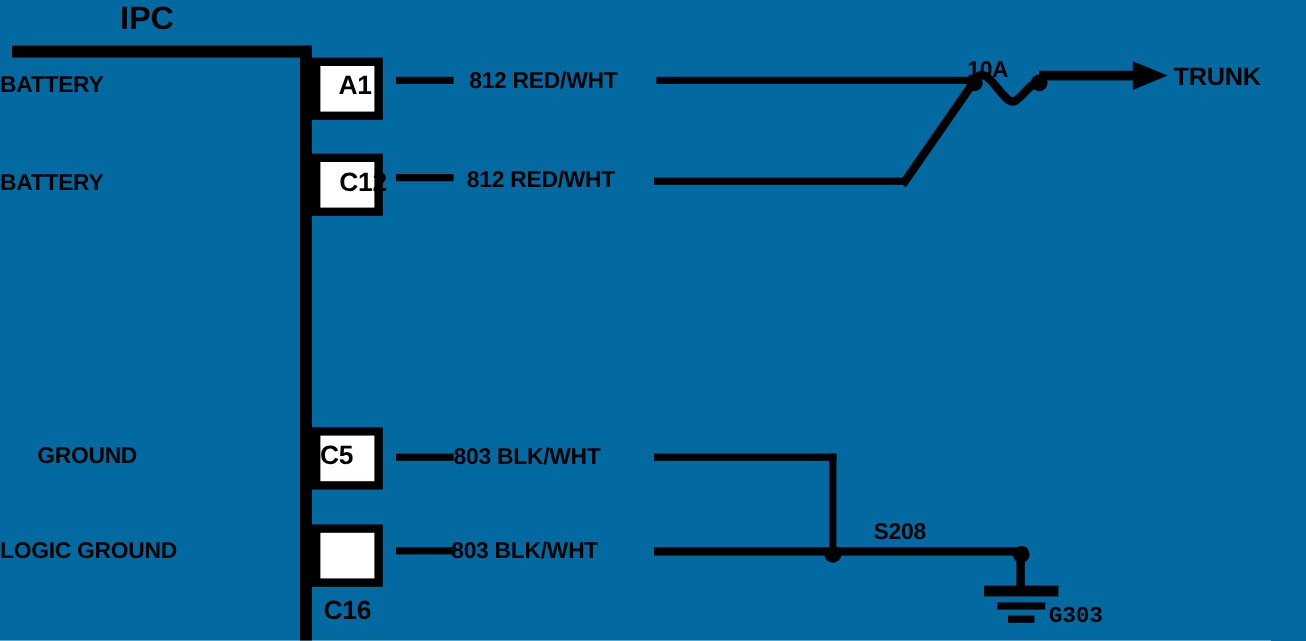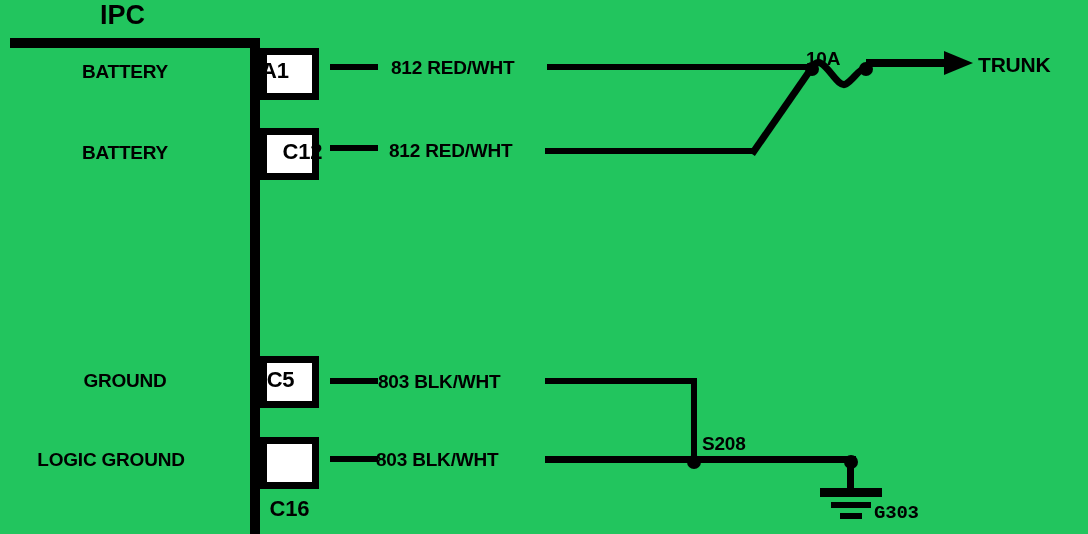--- a/index.html
+++ b/index.html
@@ -8,21 +8,21 @@
     padding: 0;
     background: #ffffff;
   }
   body {
     font-family: "Liberation Sans", sans-serif;
   }
   #diagram-root {
     position: relative;
     width: 1088px;
     height: 534px;
-    background: #22c55e;
+    background: #0369a1;
     overflow: hidden;
   }
   #diagram-svg {
     position: absolute;
     left: 0;
     top: 0;
     width: 1088px;
     height: 534px;
   }
   .lbl {
@@ -53,27 +53,28 @@
     margin-top: 27px;
   }
   .lbl-dest {
     font-size: 21px;
   }
   .lbl-fuseid {
     font-size: 19px;
   }
   .lbl-splice {
     font-size: 19px;
+    margin-left: 26px;
   }
   .lbl-ground {
     font-size: 19px;
     font-family: Liberation Mono, monospace;
   }
   .right-anchored {
-    text-align: center;
+    text-align: left;
   }
 </style>
 </head>
 <body>
 
 <div id="diagram-root">
 
   <svg id="diagram-svg" viewBox="0 0 1088 534" xmlns="http://www.w3.org/2000/svg">
 
     <g>
@@ -135,24 +136,24 @@
       <rect x="820" y="488" width="62" height="9" fill="#000000"></rect>
       <rect x="831" y="502" width="40" height="6" fill="#000000"></rect>
       <rect x="840" y="513" width="22" height="6" fill="#000000"></rect>
     </g>
   </svg>
 
   <div class="lbl lbl-module" style="left:100px; top:2px;">IPC</div>
 
   <div class="lbl lbl-pinname right-anchored" style="left:0px; top:62px; width:250px;">BATTERY</div>
   <div class="lbl lbl-pinname right-anchored" style="left:0px; top:143px; width:250px;">BATTERY</div>
-  <div class="lbl lbl-pinname right-anchored" style="left:0px; top:371px; width:250px;">GROUND</div>
+  <div class="lbl lbl-pinname right-anchored" style="left:0px; top:371px; width:250px;padding-left:31px;">GROUND</div>
   <div class="lbl lbl-pinname right-anchored" style="left:0px; top:450px; width:222px;">LOGIC GROUND</div>
 
-  <div class="lbl lbl-pinnum" style="left:261px; top:60px; width:27px;">A1</div>
+  <div class="lbl lbl-pinnum" style="left:282px; top:60px; width:27px;">A1</div>
   <div class="lbl lbl-pinnum" style="left:278px; top:141px; width:49px;">C12</div>
   <div class="lbl lbl-pinnum" style="left:258px; top:369px; width:45px;">C5</div>
   <div class="lbl lbl-pinnum" style="left:265px; top:450px; width:49px;margin-top:48px;">C16</div>
 
   <div class="lbl lbl-wire" style="left:391px; top:58px;">812 RED/WHT</div>
   <div class="lbl lbl-wire" style="left:389px; top:141px;">812 RED/WHT</div>
   <div class="lbl lbl-wire" style="left:378px; top:372px;">803 BLK/WHT</div>
   <div class="lbl lbl-wire" style="left:376px; top:450px;">803 BLK/WHT</div>
 
   <div class="lbl lbl-fuse" style="left:806px; top:22px;">10A</div>

